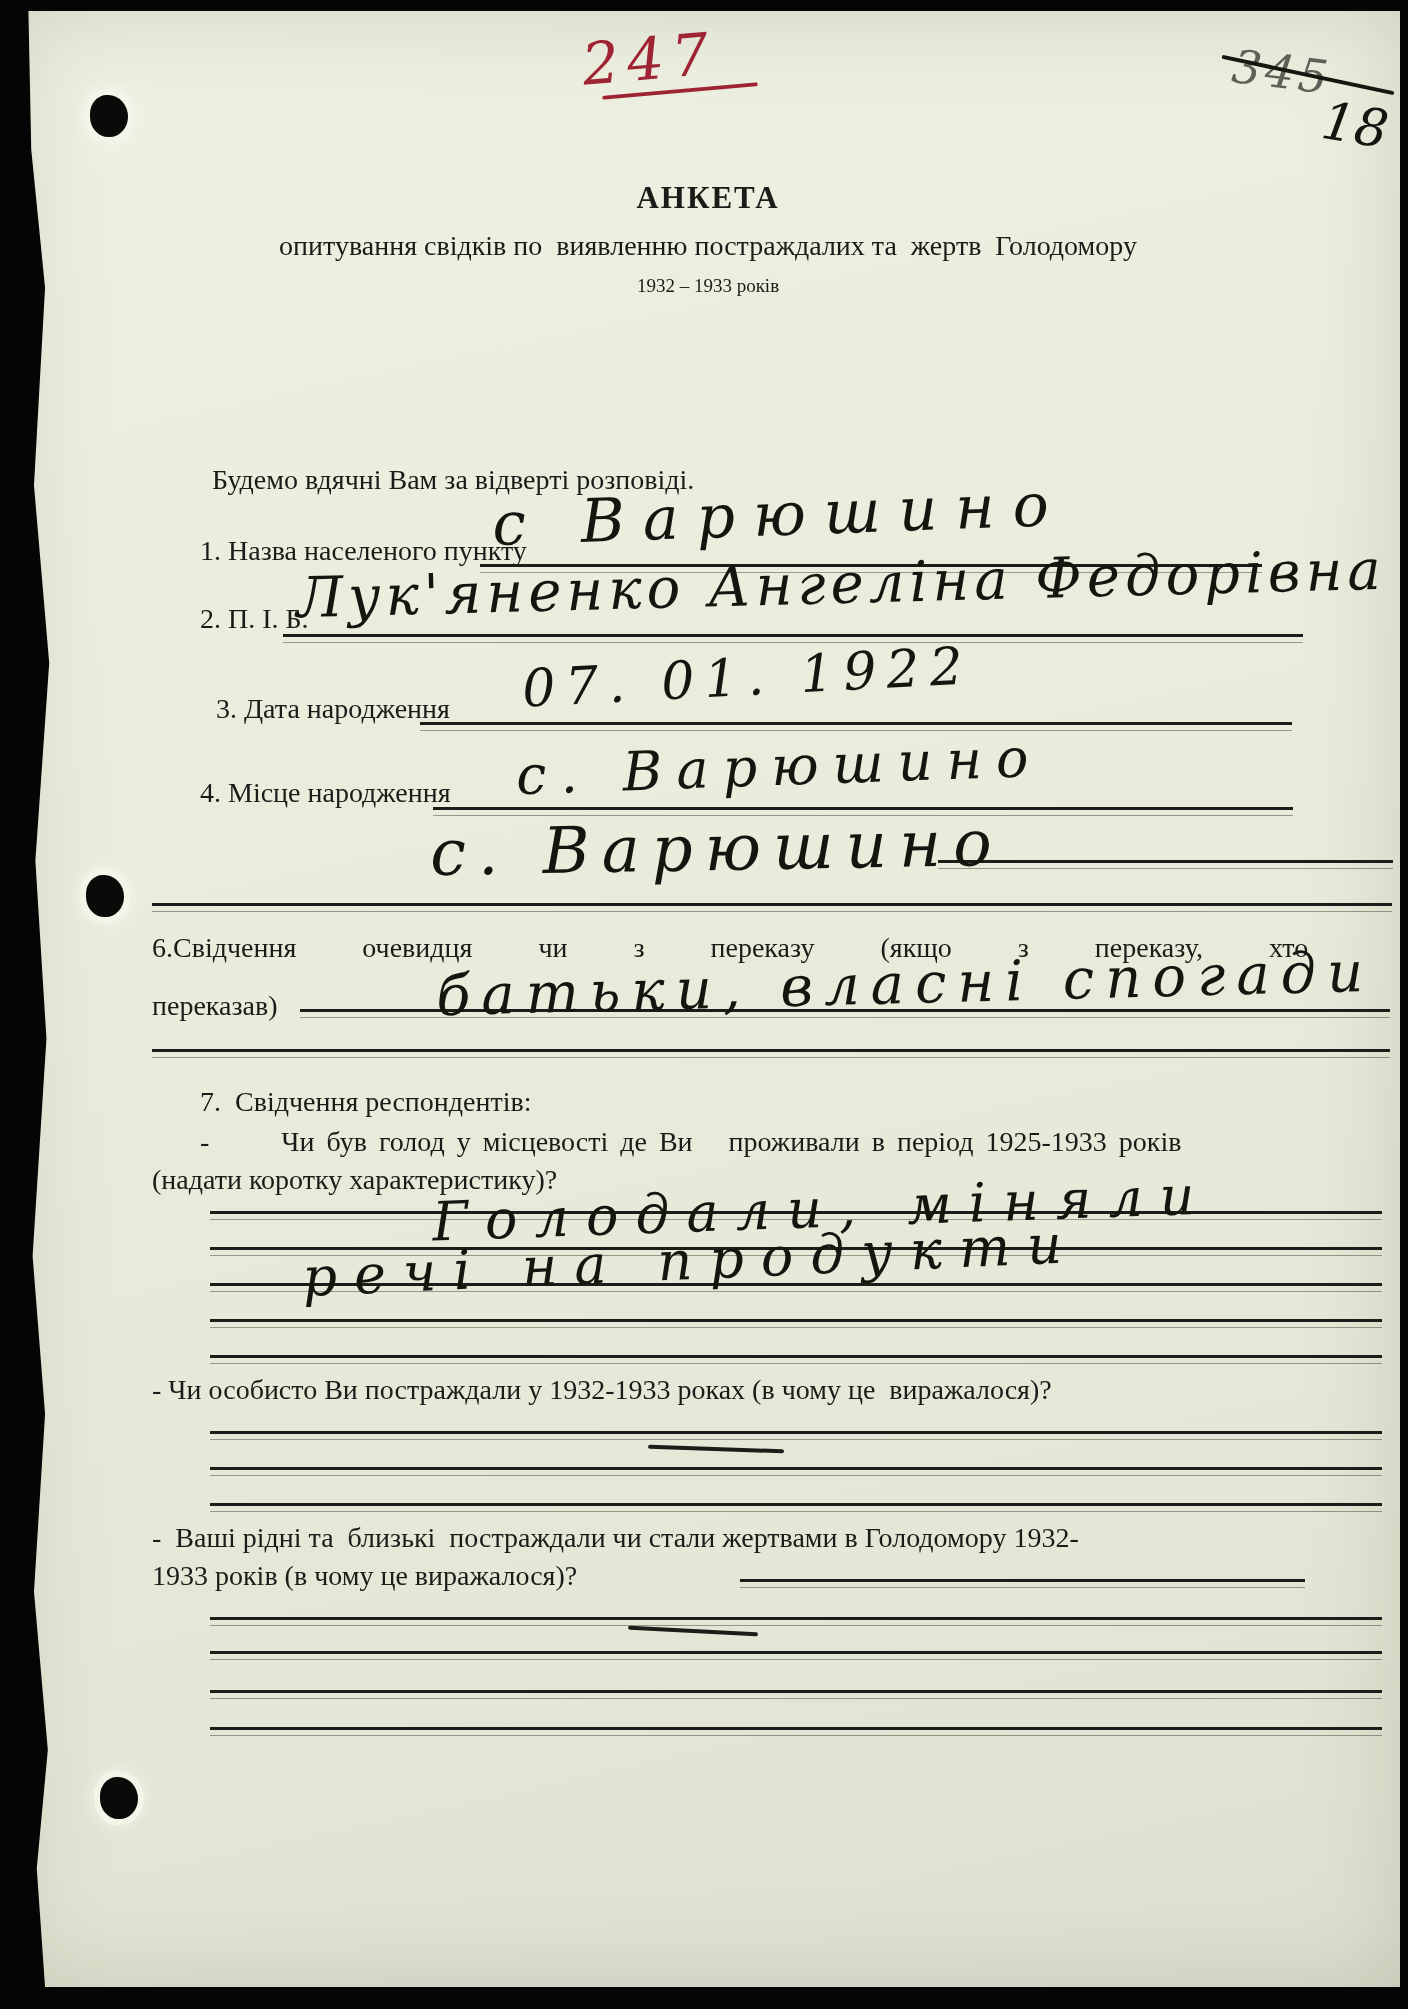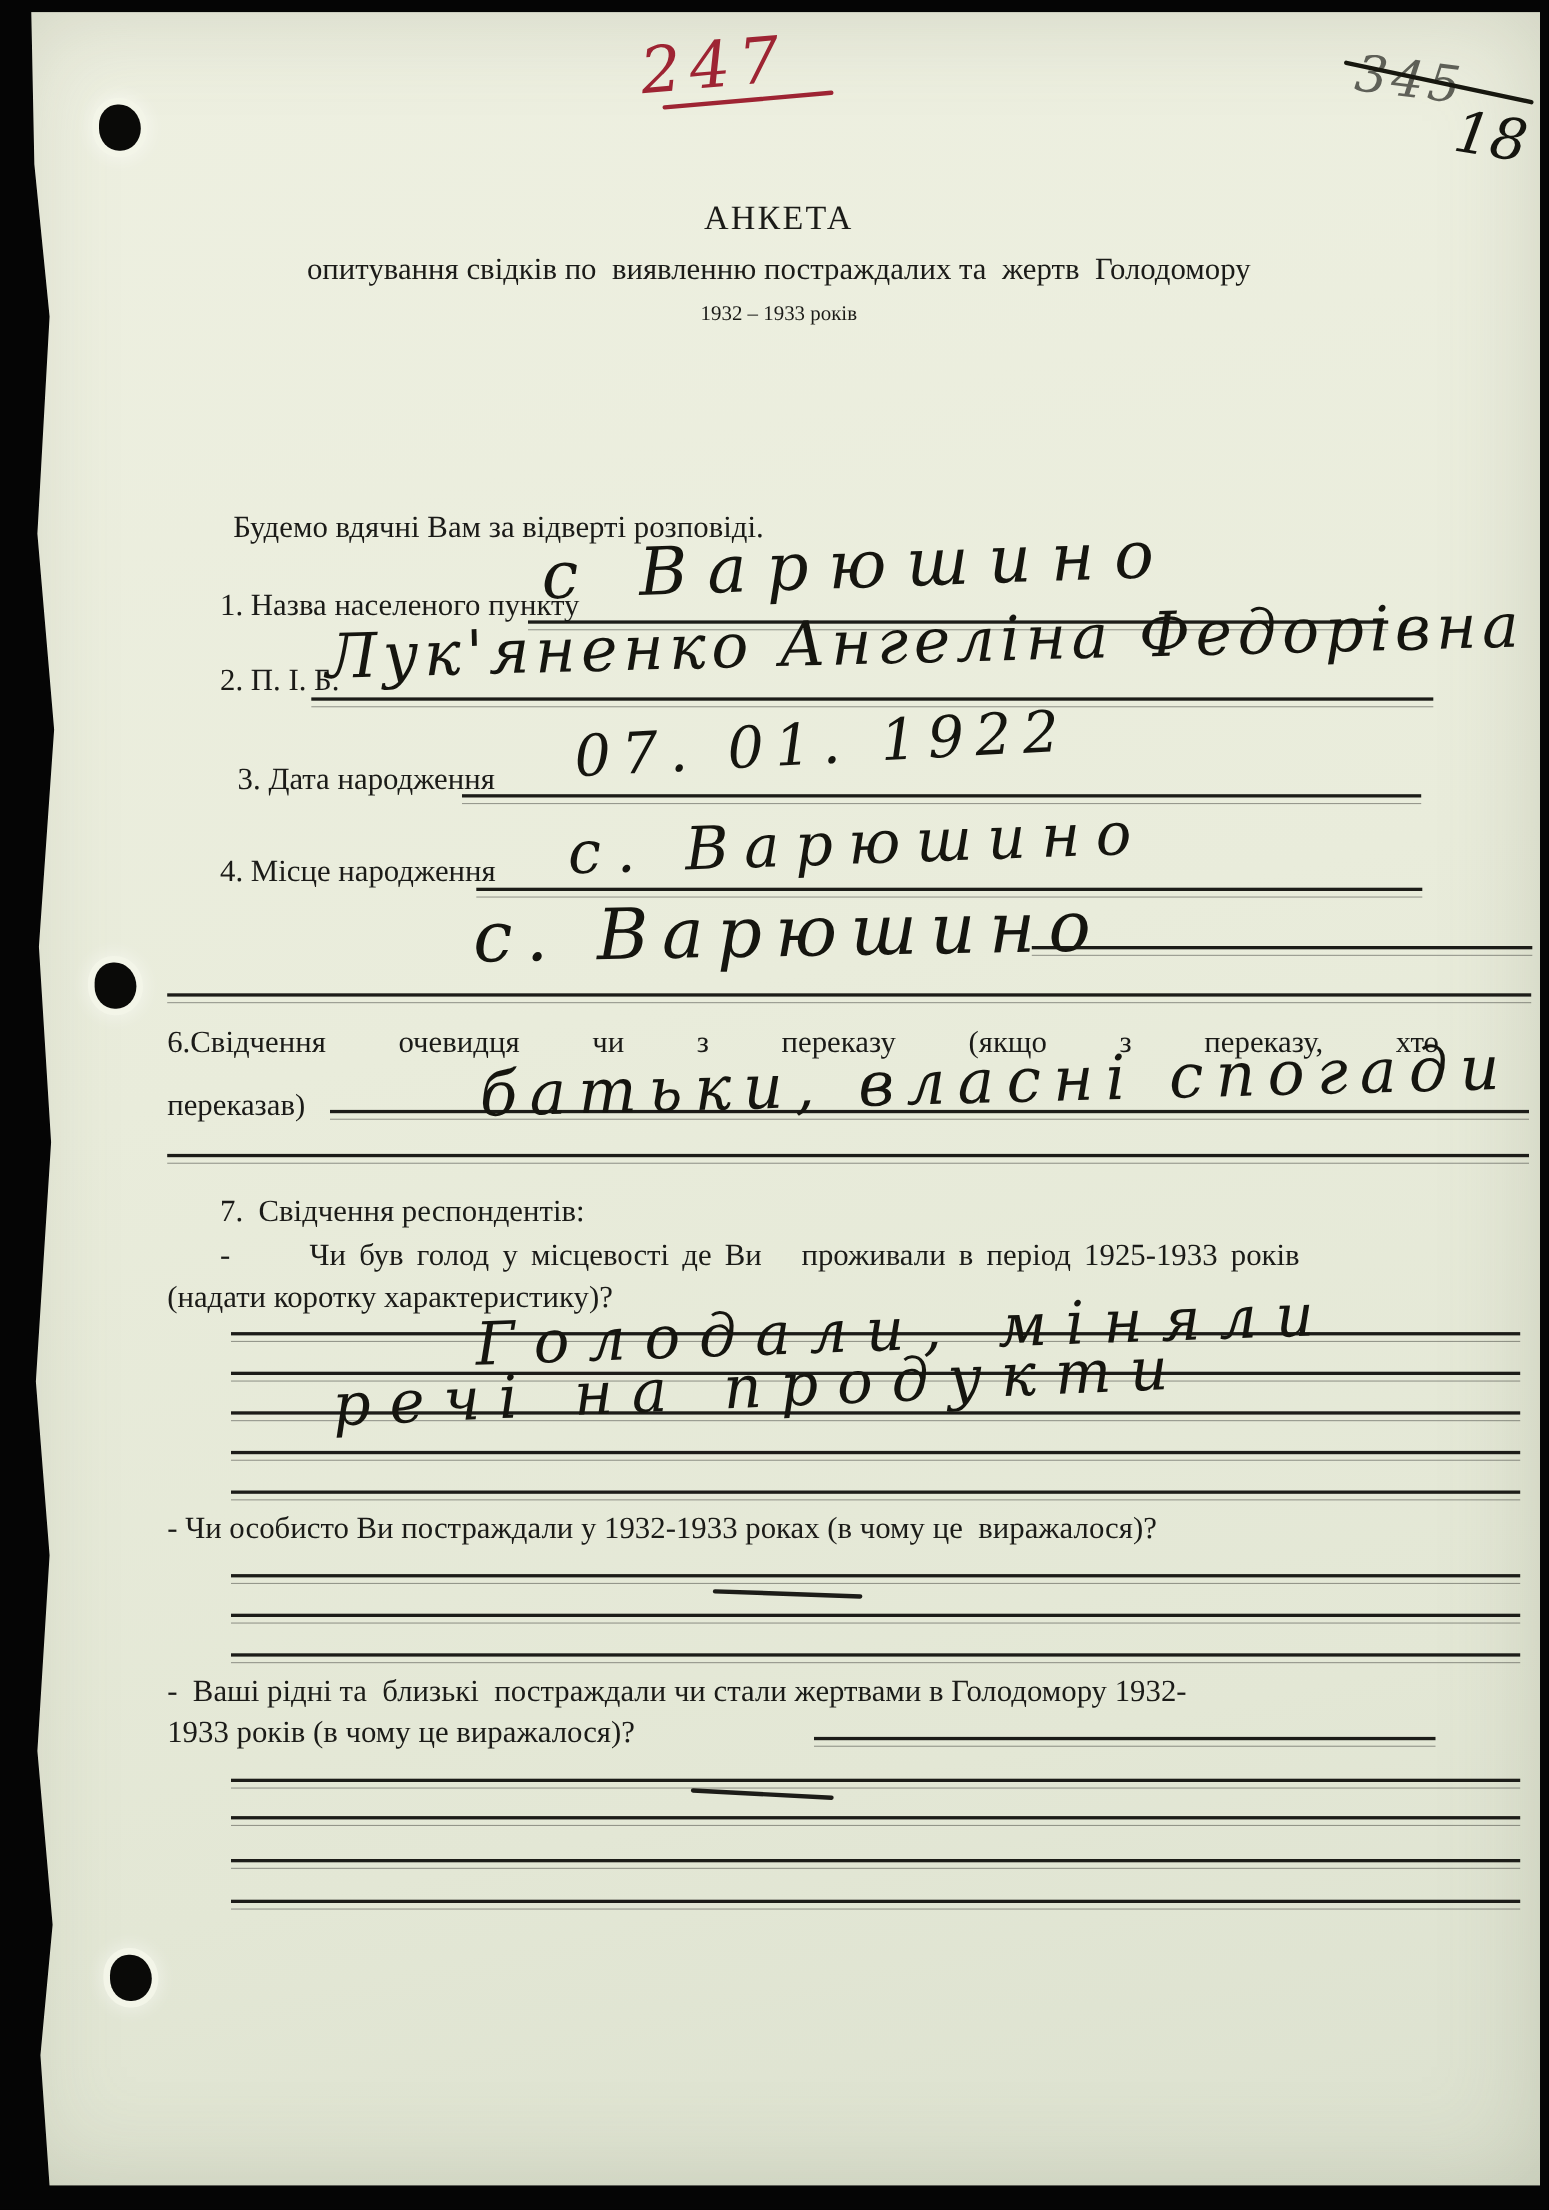--- a/index.html
+++ b/index.html
@@ -12,21 +12,21 @@
   }
   #paper{
     position:absolute;
     left:16px;top:11px;
     width:1384px;height:1976px;
     background:linear-gradient(168deg,#eef0e1 0%,#e9ecdb 45%,#e3e7d5 78%,#dce1cf 100%);
     clip-path:polygon(0.9% 0%,100% 0%,100% 100%,2.1% 100%,1.5% 94%,2.3% 88%,1.3% 80%,2.1% 71%,1.2% 63%,2.2% 52%,1.4% 43%,2.4% 33%,1.3% 24%,2.1% 14%,1.1% 7%);
     box-shadow:inset 0 0 90px rgba(120,125,100,0.25);
   }
   .txt{position:absolute;color:#1b1b18;font-size:28px;line-height:38px;white-space:pre-wrap;}
-  .bold{font-weight:normal;}
+  .bold{font-weight:bold;}
   .center{left:0;width:100%;text-align:center;}
   .rule{position:absolute;height:5px;border-top:3px solid #1c1c18;border-bottom:1px solid rgba(28,28,24,0.40);}
   .dash{position:absolute;height:4px;background:#1c1c18;border-radius:2px;}
   .hw{
     position:absolute;color:#15150f;
     font-family:"DejaVu Serif", serif;
     font-style:italic;
     white-space:nowrap;
   }
   .hole{

